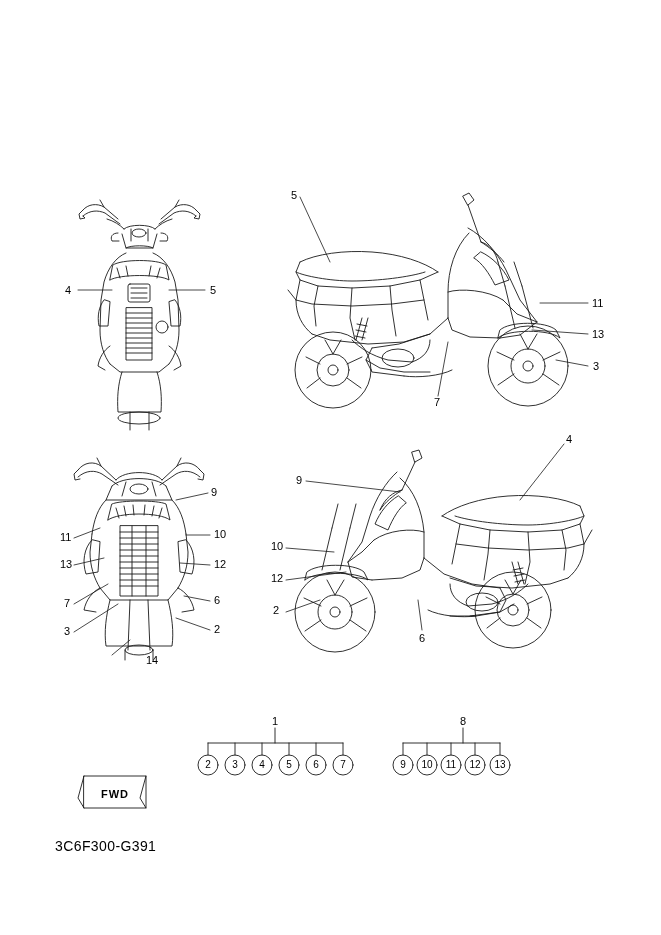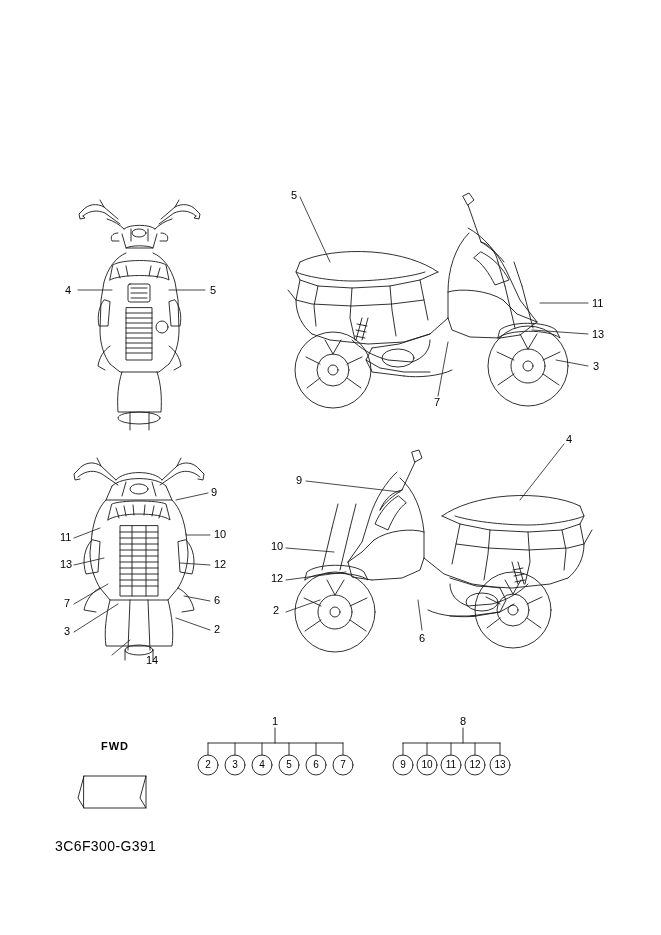--- a/index.html
+++ b/index.html
@@ -2,21 +2,21 @@
 <html><head>
 <meta charset="utf-8">
 <style>
   html,body{margin:0;padding:0;background:#ffffff;}
   body{width:661px;height:935px;position:relative;overflow:hidden;
        font-family:"Liberation Sans",sans-serif;color:#000;}
   #sheet{position:absolute;left:0;top:0;width:661px;height:935px;}
   svg{display:block;}
   .lbl{position:absolute;font-size:11px;line-height:11px;color:#000;white-space:nowrap;}
   .partcode{position:absolute;left:55px;top:838px;font-size:14px;letter-spacing:.4px;}
-  .fwdtxt{position:absolute;left:101px;top:740px;font-size:11px;font-weight:bold;letter-spacing:1px;}
+  .fwdtxt{position:absolute;left:101px;top:788px;font-size:11px;font-weight:bold;letter-spacing:1px;}
   .circnum{position:absolute;font-size:10px;line-height:10px;text-align:center;width:20px;}
   .legendnum{position:absolute;font-size:11px;line-height:11px;text-align:center;width:14px;}
 </style>
 </head>
 <body>
 
 <div id="sheet">
 
 <svg width="661" height="935" viewBox="0 0 661 935">
   <g fill="none" stroke="#1a1a1a" stroke-width="0.9" stroke-linejoin="round" stroke-linecap="round">

